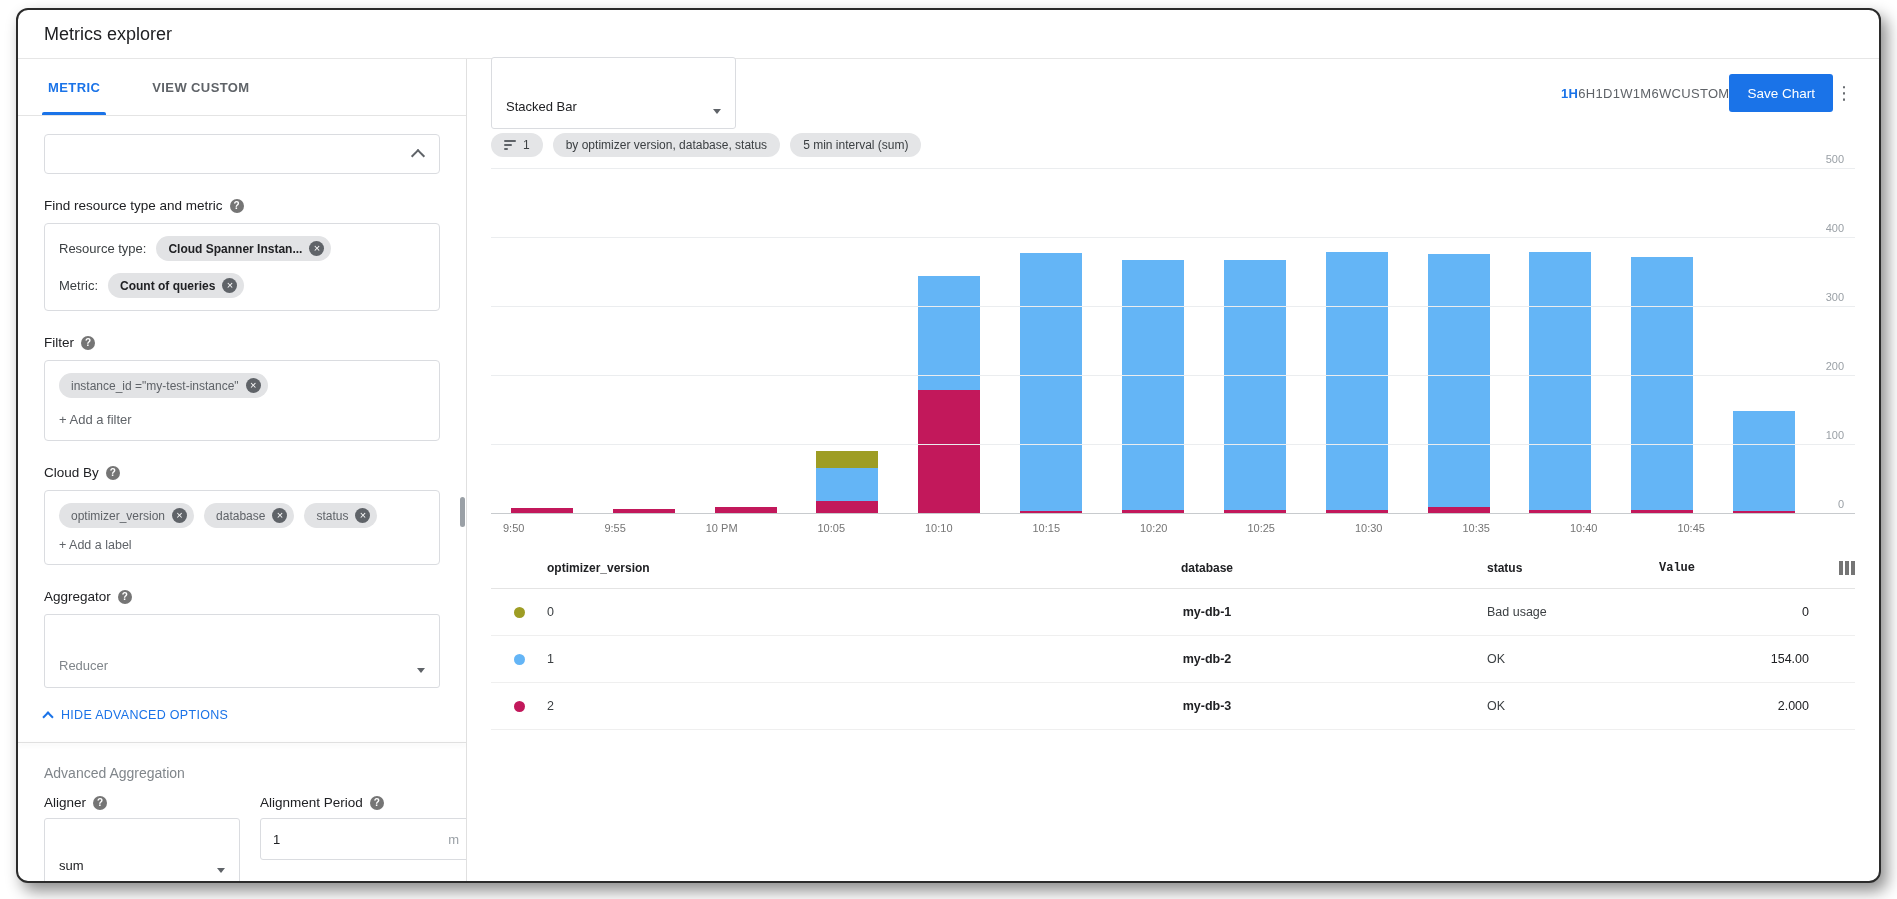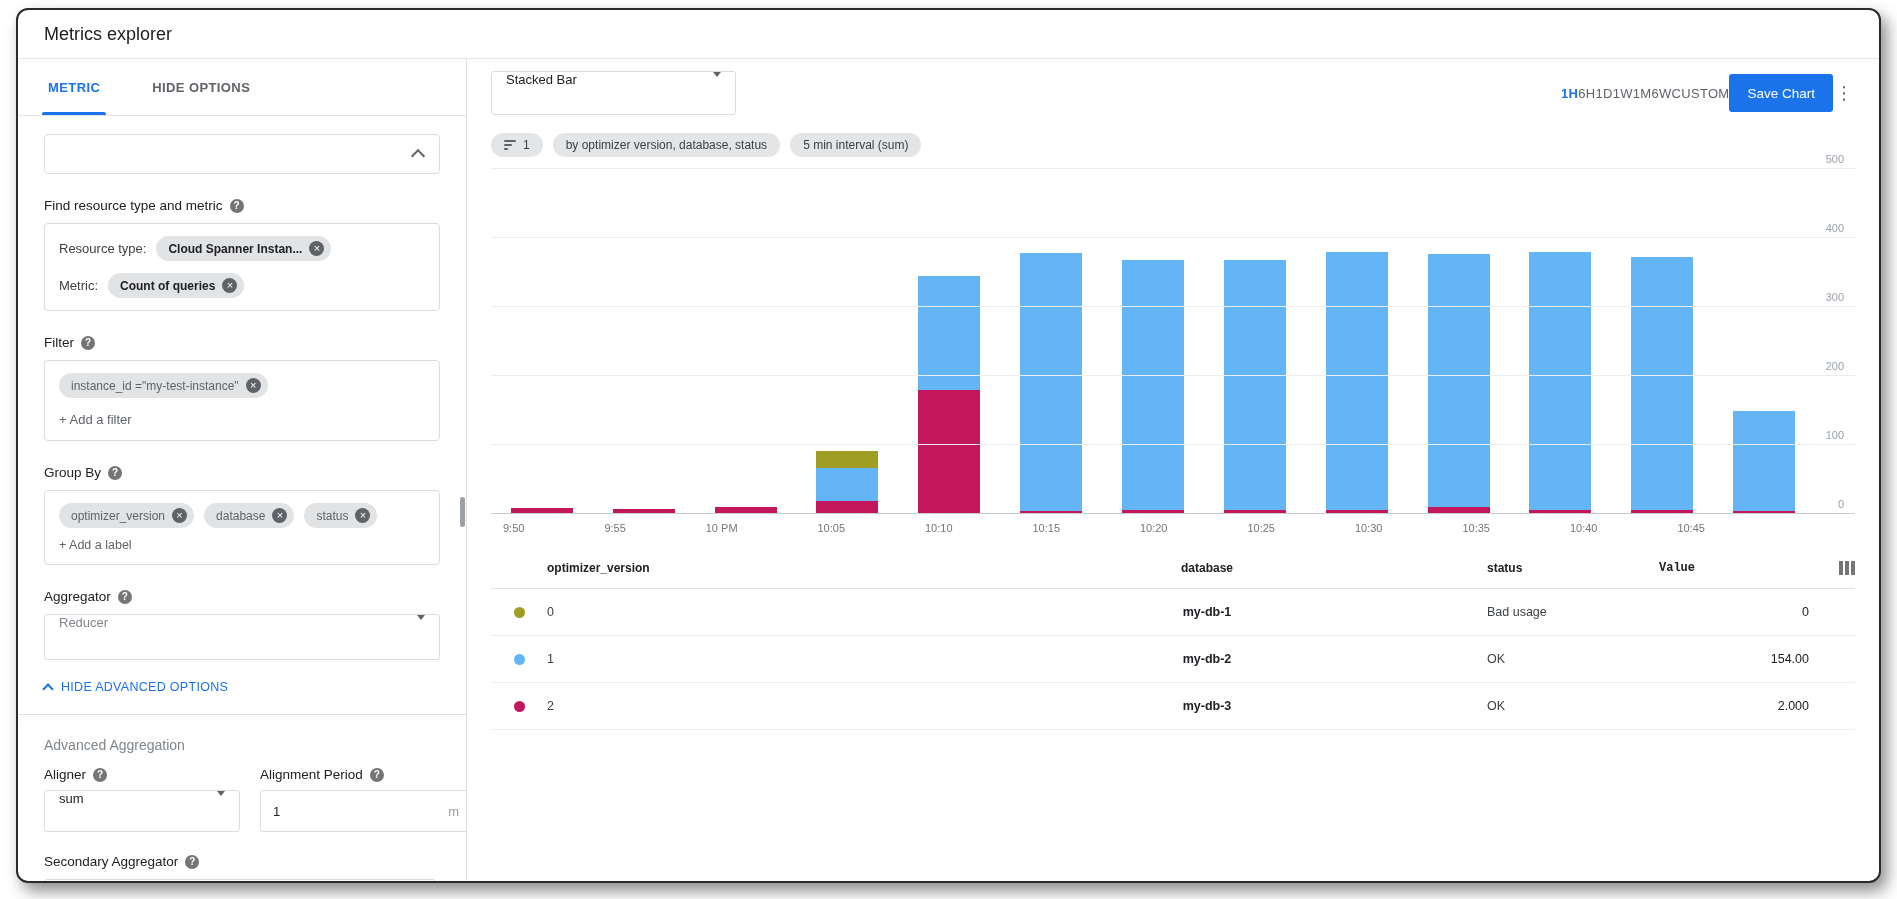--- a/index.html
+++ b/index.html
@@ -39,21 +39,21 @@
   .field-row{display:flex;align-items:center;gap:10px;font-size:13px;color:#3c4043;}
   .field-row + .field-row{margin-top:12px;}
   .chip{display:inline-flex;align-items:center;gap:7px;background:#e2e3e5;border-radius:16px;padding:5px 7px 5px 12px;font-size:12px;color:#3c4043;cursor:pointer;white-space:nowrap;}
   .chip .chip-label.bold{font-weight:bold;color:#202124;}
   .chip .chip-label.gray{color:#5f6368;}
   .xcirc{width:15px;height:15px;border-radius:50%;background:#5f6368;color:#fff;display:inline-flex;align-items:center;justify-content:center;font-size:11px;line-height:1;flex:0 0 15px;}
   .xcirc::after{content:"×";margin-top:-1px;}
   .add-link{font-size:13px;color:#5f6368;margin-top:14px;display:inline-block;cursor:pointer;}
   .chipwrap{display:flex;flex-wrap:wrap;gap:10px;align-items:center;}
   .add-inline{font-size:12.5px;color:#5f6368;cursor:pointer;}
-  .select{border:1px solid #dadce0;border-radius:3px;height:44px;display:flex;align-items:flex-start;justify-content:space-between;padding:0 14px;font-size:13px;cursor:pointer;background:#fff;}
+  .select{border:1px solid #dadce0;border-radius:3px;height:44px;display:flex;align-items:flex-end;justify-content:space-between;padding:14px 14px;font-size:13px;cursor:pointer;background:#fff;}
   .select .arrow{width:0;height:0;border-left:4px solid transparent;border-right:4px solid transparent;border-top:5px solid #5f6368;}
   .select .sel-text.placeholder{color:#80868b;}
   .hide-advanced{margin:20px 0 0;display:flex;align-items:center;gap:9px;color:#1a73e8;font-size:12.5px;font-weight:normal;letter-spacing:.3px;cursor:pointer;}
   .panel-divider{height:1px;background:#e0e0e0;margin:20px -26px 0;box-shadow:0 2px 4px rgba(60,64,67,.12);}
   .adv-title{margin:22px 0 14px;font-size:14px;color:#80868b;}
   .adv-row{display:flex;gap:20px;}
   .adv-col .section-label{margin:0 0 8px;}
   .aligner-select{width:166px;height:40px;}
   .period-input{width:186px;height:40px;border:1px solid #dadce0;border-radius:3px;display:flex;align-items:center;justify-content:space-between;padding:0 12px;font-size:13px;}
   .period-input .unit{color:#9aa0a6;}
@@ -104,21 +104,21 @@
 
   <div class="page-header">
     <span class="page-title">Metrics explorer</span>
   </div>
 
   <div class="content">
 
     <aside>
       <div class="tabs">
         <div class="tab active">METRIC</div>
-        <div class="tab">HIDE OPTIONS</div>
+        <div class="tab">VIEW CUSTOM</div>
       </div>
 
       <div class="panel-body">
 
         <div class="collapse-box">
           <span class="chev up"></span>
         </div>
 
         <div class="section-label">
           <span>Find resource type and metric</span>
@@ -148,21 +148,21 @@
         <div class="boxed">
           <span class="chip">
             <span class="chip-label gray">instance_id ="my-test-instance"</span>
             <span class="xcirc"></span>
           </span>
           <br>
           <span class="add-link">+ Add a filter</span>
         </div>
 
         <div class="section-label">
-          <span>Group By</span>
+          <span>Cloud By</span>
           <span class="help"></span>
         </div>
         <div class="boxed">
           <div class="chipwrap">
             <span id="groupby-chips" style="display:contents"><span class="chip">
                   <span class="chip-label gray">optimizer_version</span>
                   <span class="xcirc"></span>
                 </span><span class="chip">
                   <span class="chip-label gray">database</span>
                   <span class="xcirc"></span>

